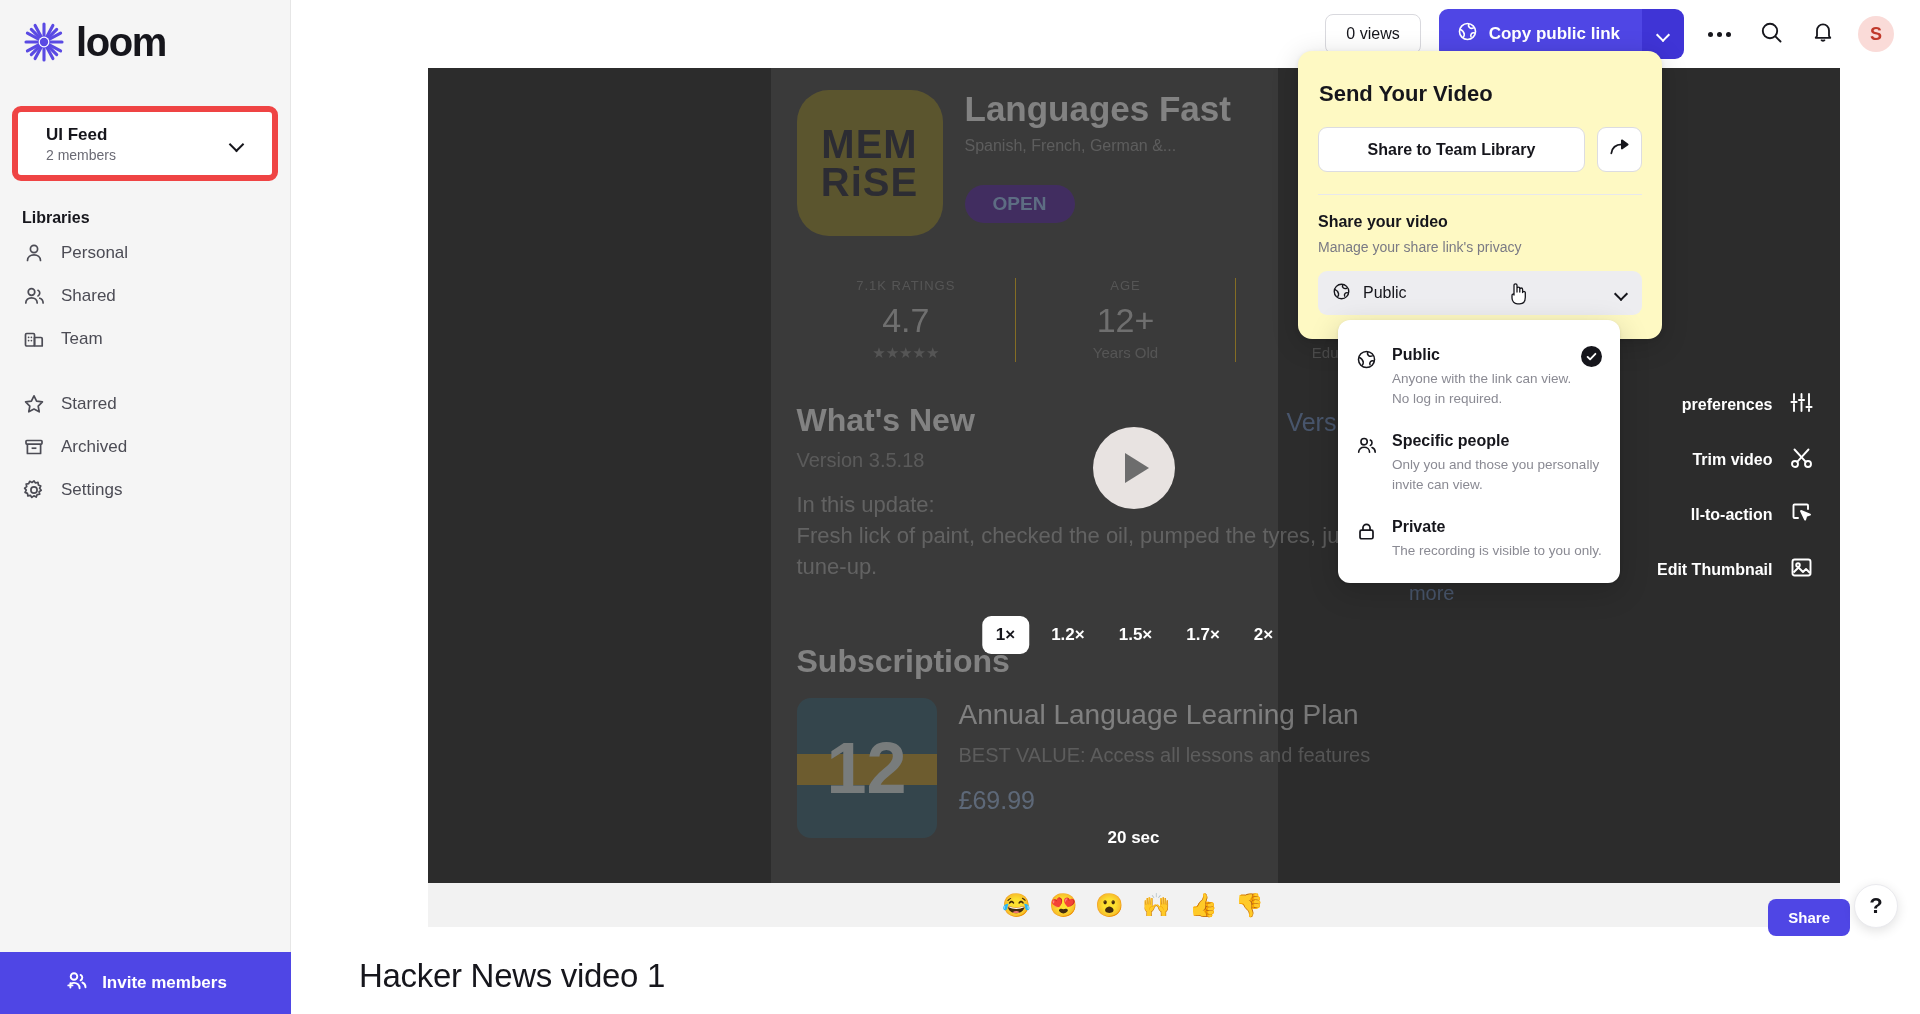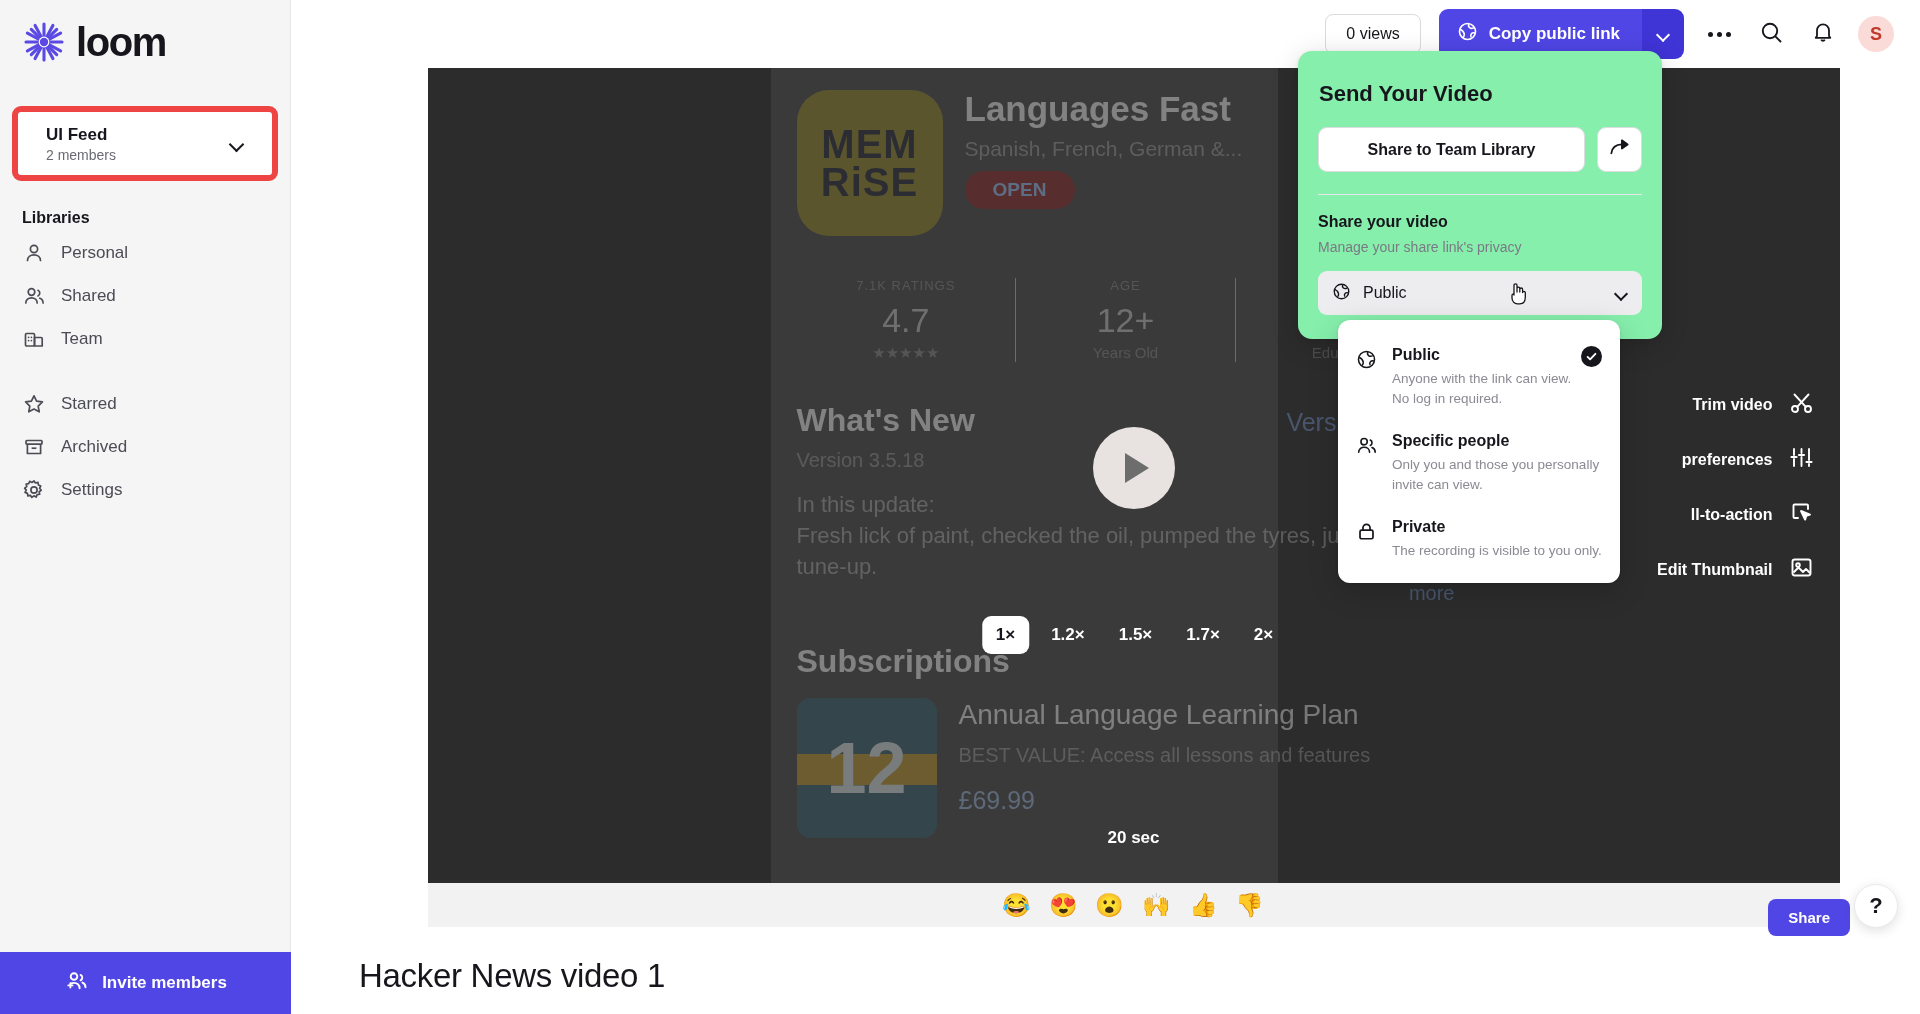--- a/index.html
+++ b/index.html
@@ -115,24 +115,24 @@
     padding: 22px 26px; color: #d8d8d8; opacity: .42;
     font-family: "Liberation Sans", sans-serif;
   }
   .as-head { display: flex; gap: 22px; }
   .as-logo {
     width: 146px; height: 146px; border-radius: 32px; background: #8a7b1f;
     display: flex; flex-direction: column; align-items: center; justify-content: center;
     color: #1b1b2b; font-weight: 800; font-size: 40px; line-height: .95; letter-spacing: 1px;
   }
   .as-title { font-size: 35px; font-weight: 700; color: #e6e6e6; line-height: 1.1; }
-  .as-sub { font-size: 21px; color: #8d8d8d; margin-top: 8px; }
+  .as-sub { font-size: 16px; color: #8d8d8d; margin-top: 8px; }
   .as-open {
-    margin-top: 10px; width: 110px; height: 38px; border-radius: 19px;
-    background: #7f1d1d; color: #8fb3e8; font-size: 19px; font-weight: 700;
+    margin-top: 30px; width: 110px; height: 38px; border-radius: 19px;
+    background: #4c1d95; color: #8fb3e8; font-size: 19px; font-weight: 700;
     display: flex; align-items: center; justify-content: center;
   }
   .as-stats { display: flex; margin-top: 42px; }
   .as-stat { flex: 1; text-align: center; border-right: 1px solid #eab308; }
   .as-stat:last-child { border-right: none; }
   .as-stat .k { font-size: 13px; letter-spacing: 1px; color: #7b7b7b; }
   .as-stat .v { font-size: 34px; color: #b9b9b9; margin-top: 8px; }
   .as-stat .u { font-size: 15px; color: #7b7b7b; margin-top: 4px; }
   .as-row { display: flex; justify-content: space-between; align-items: baseline; margin-top: 40px; }
   .as-h2 { font-size: 32px; font-weight: 700; color: #e6e6e6; }
@@ -200,21 +200,21 @@
   .vtitle { font-size: 33px; font-weight: 400; color: #16161c; letter-spacing: -.3px; }
   .vbtn {
     position: absolute; right: 70px; bottom: 10px;
     background: #4f46e5; color: #fff; border-radius: 8px;
     padding: 10px 20px; font-size: 15px; font-weight: 700;
   }
 
   
   .share-panel {
     position: absolute; left: 1007px; top: 51px;
-    width: 364px; background: #86efac;
+    width: 364px; background: #fef9c3;
     border-radius: 14px;
     box-shadow: 0 6px 28px rgba(0,0,0,.16), 0 1px 4px rgba(0,0,0,.08);
     padding: 30px 20px 24px 20px;
     z-index: 40;
   }
   .sp-title { font-size: 22px; font-weight: 700; color: #16161c; padding: 0 0 20px 1px; }
   .sp-row { display: flex; gap: 12px; align-items: stretch; }
   .sp-teambtn {
     flex: 1; border: 1px solid #dcdce1; border-radius: 9px;
     display: flex; align-items: center; justify-content: center;
@@ -502,47 +502,47 @@
           <span class="speed">1.2×</span>
           <span class="speed">1.5×</span>
           <span class="speed">1.7×</span>
           <span class="speed">2×</span>
         </div>
 
         <div class="dur">20 sec</div>
 
         <div class="rtools">
           <div class="rtool">
-            <span>Trim video</span>
-            <span>
-              <svg width="25" height="25" viewBox="0 0 25 25" fill="none" stroke="#fff" stroke-width="1.9" stroke-linecap="round">
-                <circle cx="6" cy="19" r="3"></circle>
-                  <circle cx="19" cy="19" r="3"></circle>
-                <line x1="8.2" y1="16.8" x2="19.5" y2="4.5"></line>
-                  <line x1="16.8" y1="16.8" x2="5.5" y2="4.5"></line>
-              </svg>
-            </span>
-          </div>
-          <div class="rtool">
             <span>preferences</span>
             <span>
               <svg width="25" height="25" viewBox="0 0 25 25" fill="none" stroke="#fff" stroke-width="1.9" stroke-linecap="round">
                 <line x1="5" y1="4" x2="5" y2="10"></line>
                   <line x1="5" y1="14" x2="5" y2="21"></line>
                   <line x1="2.4" y1="12" x2="7.6" y2="12"></line>
                 <line x1="12.5" y1="4" x2="12.5" y2="8"></line>
                   <line x1="12.5" y1="12" x2="12.5" y2="21"></line>
                   <line x1="9.9" y1="10" x2="15.1" y2="10"></line>
                 <line x1="20" y1="4" x2="20" y2="15"></line>
                   <line x1="20" y1="19" x2="20" y2="21"></line>
                   <line x1="17.4" y1="17" x2="22.6" y2="17"></line>
               </svg>
             </span>
           </div>
           <div class="rtool">
+            <span>Trim video</span>
+            <span>
+              <svg width="25" height="25" viewBox="0 0 25 25" fill="none" stroke="#fff" stroke-width="1.9" stroke-linecap="round">
+                <circle cx="6" cy="19" r="3"></circle>
+                  <circle cx="19" cy="19" r="3"></circle>
+                <line x1="8.2" y1="16.8" x2="19.5" y2="4.5"></line>
+                  <line x1="16.8" y1="16.8" x2="5.5" y2="4.5"></line>
+              </svg>
+            </span>
+          </div>
+          <div class="rtool">
             <span>ll-to-action</span>
             <span>
               <svg width="25" height="25" viewBox="0 0 25 25" fill="none" stroke="#fff" stroke-width="1.9" stroke-linecap="round" stroke-linejoin="round">
                 <path d="M19 9V5.5a1 1 0 0 0-1-1H5.5a1 1 0 0 0-1 1V17a1 1 0 0 0 1 1H9"></path>
                 <path d="M12 11l9 3.6-3.7 1.2-1.2 3.8z" fill="#fff"></path>
               </svg>
             </span>
           </div>
           <div class="rtool">
             <span>Edit Thumbnail</span>

